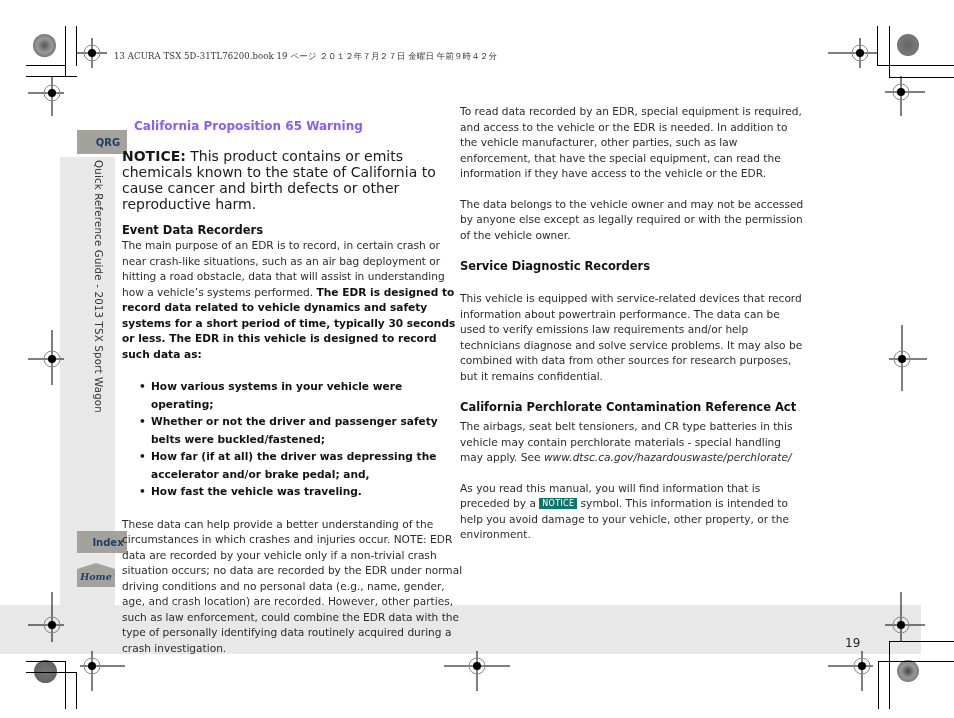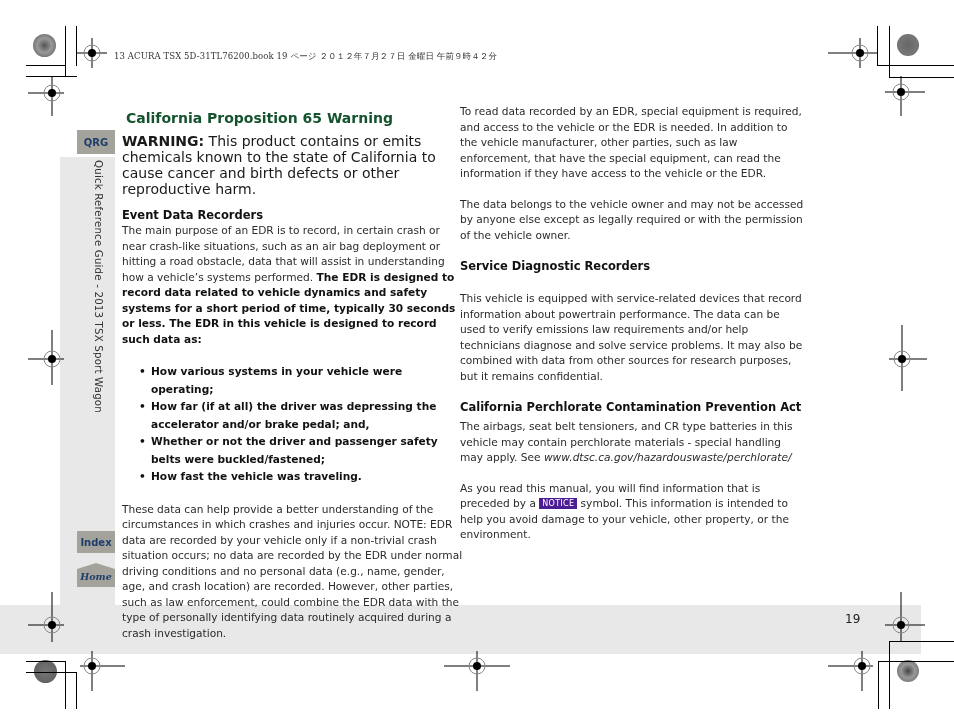--- a/index.html
+++ b/index.html
@@ -6,50 +6,50 @@
   body { width:954px; height:718px; position:relative; background:#ffffff; overflow:hidden;
          font-family:"DejaVu Sans", "Liberation Sans", sans-serif; color:#1a1a1a; }
   .abs { position:absolute; }
 
   
   .print-header { left:114px; top:51px; font-family:"DejaVu Serif","Liberation Serif",serif; font-size:8.5px; color:#333; white-space:nowrap; letter-spacing:0.1px; }
 
   
   .sidebar-strip { left:60px; top:157px; width:55px; height:448px; background:#e8e8e8; }
   .footer-band { left:0; top:605px; width:921px; height:49px; background:#e8e8e8; }
-  .page-number { left:845px; top:612px; font-size:12px; color:#222; }
+  .page-number { left:845px; top:636px; font-size:12px; color:#222; }
 
   
   .tab-btn { left:77px; width:38px; height:22px; background:#a3a39c; color:#1f3d6b; font-weight:bold; font-size:10px;
-             display:flex; align-items:center; justify-content:center; }
+             display:flex; align-items:center; justify-content:center;padding-left:12px; }
   .tab-qrg { top:130px; height:24px; }
   .tab-index { top:531px; }
   .tab-home { left:77px; top:563px; width:18px; height:24px; }
   .home-shape { position:absolute; left:0; top:0; width:38px; height:24px; }
   .home-label { position:absolute; left:0; top:8px; width:38px; text-align:center; font-family:"DejaVu Serif","Liberation Serif",serif;
                 font-style:italic; font-weight:bold; font-size:9.5px; color:#1f3d6b; }
 
   .vertical-title { left:82px; top:160px; width:30px; height:240px; }
   .vertical-title span { position:absolute; left:0; top:0; transform-origin:0 0; transform:translate(22px,0) rotate(90deg);
                          white-space:nowrap; font-size:10.2px; color:#333; letter-spacing:0.2px; }
 
   
   .col-left { left:122px; top:104px; width:345px; }
   .col-right { left:460px; top:104px; width:345px; }
 
-  h1.sec-title { margin:4px; font-size:14px; font-weight:bold; line-height:20px; color:#14532d; }
+  h1.sec-title { margin:12px; font-size:12px; font-weight:bold; line-height:20px; color:#8b5cf6; }
   .warning-block { margin-top:5px; font-size:14px; line-height:16px; color:#1a1a1a; }
   .warning-block b { font-weight:bold; }
   h2.sub { margin:0; font-size:11.5px; font-weight:bold; line-height:16px; color:#111; }
   p { margin:0; font-size:10.6px; line-height:15.5px; color:#2a2a2a; }
   .b { font-weight:bold; color:#111; }
   ul.bullets { margin:16px; padding:0; list-style:none; }
   ul.bullets li { position:relative; padding-left:13px; font-size:10.6px; line-height:17.5px; font-weight:bold; color:#111; }
   ul.bullets li::before { content:"•"; position:absolute; left:1px; top:0; }
-  .notice-badge { display:inline-block; background:#4c1d95; color:#fff; font-size:8px; line-height:11px; padding:0 3px; letter-spacing:0.3px; vertical-align:1px; }
+  .notice-badge { display:inline-block; background:#0f766e; color:#fff; font-size:8px; line-height:11px; padding:0 3px; letter-spacing:0.3px; vertical-align:1px; }
   .url { font-style:italic; }
 
   
   .reg { position:absolute; }
   .line { position:absolute; background:#000; }
   .disc { position:absolute; border-radius:50%; }
 </style>
 </head>
 <body>
 
@@ -71,45 +71,45 @@
 <div class="abs tab-home">
   <svg class="home-shape" viewBox="0 0 38 24">
     <polygon points="0,6 19,0 38,6 38,24 0,24" fill="#a3a39c"></polygon>
   </svg>
   <span class="home-label">Home</span>
 </div>
 
 <div class="abs col-left">
   <h1 class="sec-title">California Proposition 65 Warning</h1>
   <div class="warning-block">
-    <b>WARNING:</b><span>  This product contains or emits chemicals known to the state of California to cause cancer and birth defects or other reproductive harm.</span>
+    <b>NOTICE:</b><span>  This product contains or emits chemicals known to the state of California to cause cancer and birth defects or other reproductive harm.</span>
   </div>
   <div style="height:10px"></div>
   <h2 class="sub">Event Data Recorders</h2>
   <p>
     <span>The main purpose of an EDR is to record, in certain crash or near crash-like situations, such as an air bag deployment or hitting a road obstacle, data that will assist in understanding how a vehicle’s systems performed. </span><span class="b">The EDR is designed to record data related to vehicle dynamics and safety systems for a short period of time, typically 30 seconds or less. The EDR in this vehicle is designed to record such data as:</span>
   </p>
   <ul class="bullets">
     <li>How various systems in your vehicle were operating;</li>
+    <li>Whether or not the driver and passenger safety belts were buckled/fastened;</li>
     <li>How far (if at all) the driver was depressing the accelerator and/or brake pedal; and,</li>
-    <li>Whether or not the driver and passenger safety belts were buckled/fastened;</li>
     <li>How fast the vehicle was traveling.</li>
   </ul>
   <p>These data can help provide a better understanding of the circumstances in which crashes and injuries occur. NOTE: EDR data are recorded by your vehicle only if a non-trivial crash situation occurs; no data are recorded by the EDR under normal driving conditions and no personal data (e.g., name, gender, age, and crash location) are recorded. However, other parties, such as law enforcement, could combine the EDR data with the type of personally identifying data routinely acquired during a crash investigation.</p>
 </div>
 
 <div class="abs col-right">
   <p>To read data recorded by an EDR, special equipment is required, and access to the vehicle or the EDR is needed. In addition to the vehicle manufacturer, other parties, such as law enforcement, that have the special equipment, can read the information if they have access to the vehicle or the EDR.</p>
   <div style="height:15px"></div>
   <p>The data belongs to the vehicle owner and may not be accessed by anyone else except as legally required or with the permission of the vehicle owner.</p>
   <div style="height:15px"></div>
   <h2 class="sub">Service Diagnostic Recorders</h2>
   <p style="margin-top:17px">This vehicle is equipped with service-related devices that record information about powertrain performance. The data can be used to verify emissions law requirements and/or help technicians diagnose and solve service problems. It may also be combined with data from other sources for research purposes, but it remains confidential.</p>
   <div style="height:15px"></div>
-  <h2 class="sub">California Perchlorate Contamination Prevention Act</h2>
+  <h2 class="sub">California Perchlorate Contamination Reference Act</h2>
   <p style="margin-top:4px">
     <span>The airbags, seat belt tensioners, and CR type batteries in this vehicle may contain perchlorate materials - special handling may apply. See </span><span class="url">www.dtsc.ca.gov/hazardouswaste/perchlorate/</span>
   </p>
   <div style="height:15px"></div>
   <p>
     <span>As you read this manual, you will find information that is preceded by a </span><span class="notice-badge">NOTICE</span><span> symbol. This information is intended to help you avoid damage to your vehicle, other property, or the environment.</span>
   </p>
 </div>
 
 <div class="reg" style="left:0;top:0;width:120px;height:110px;">

